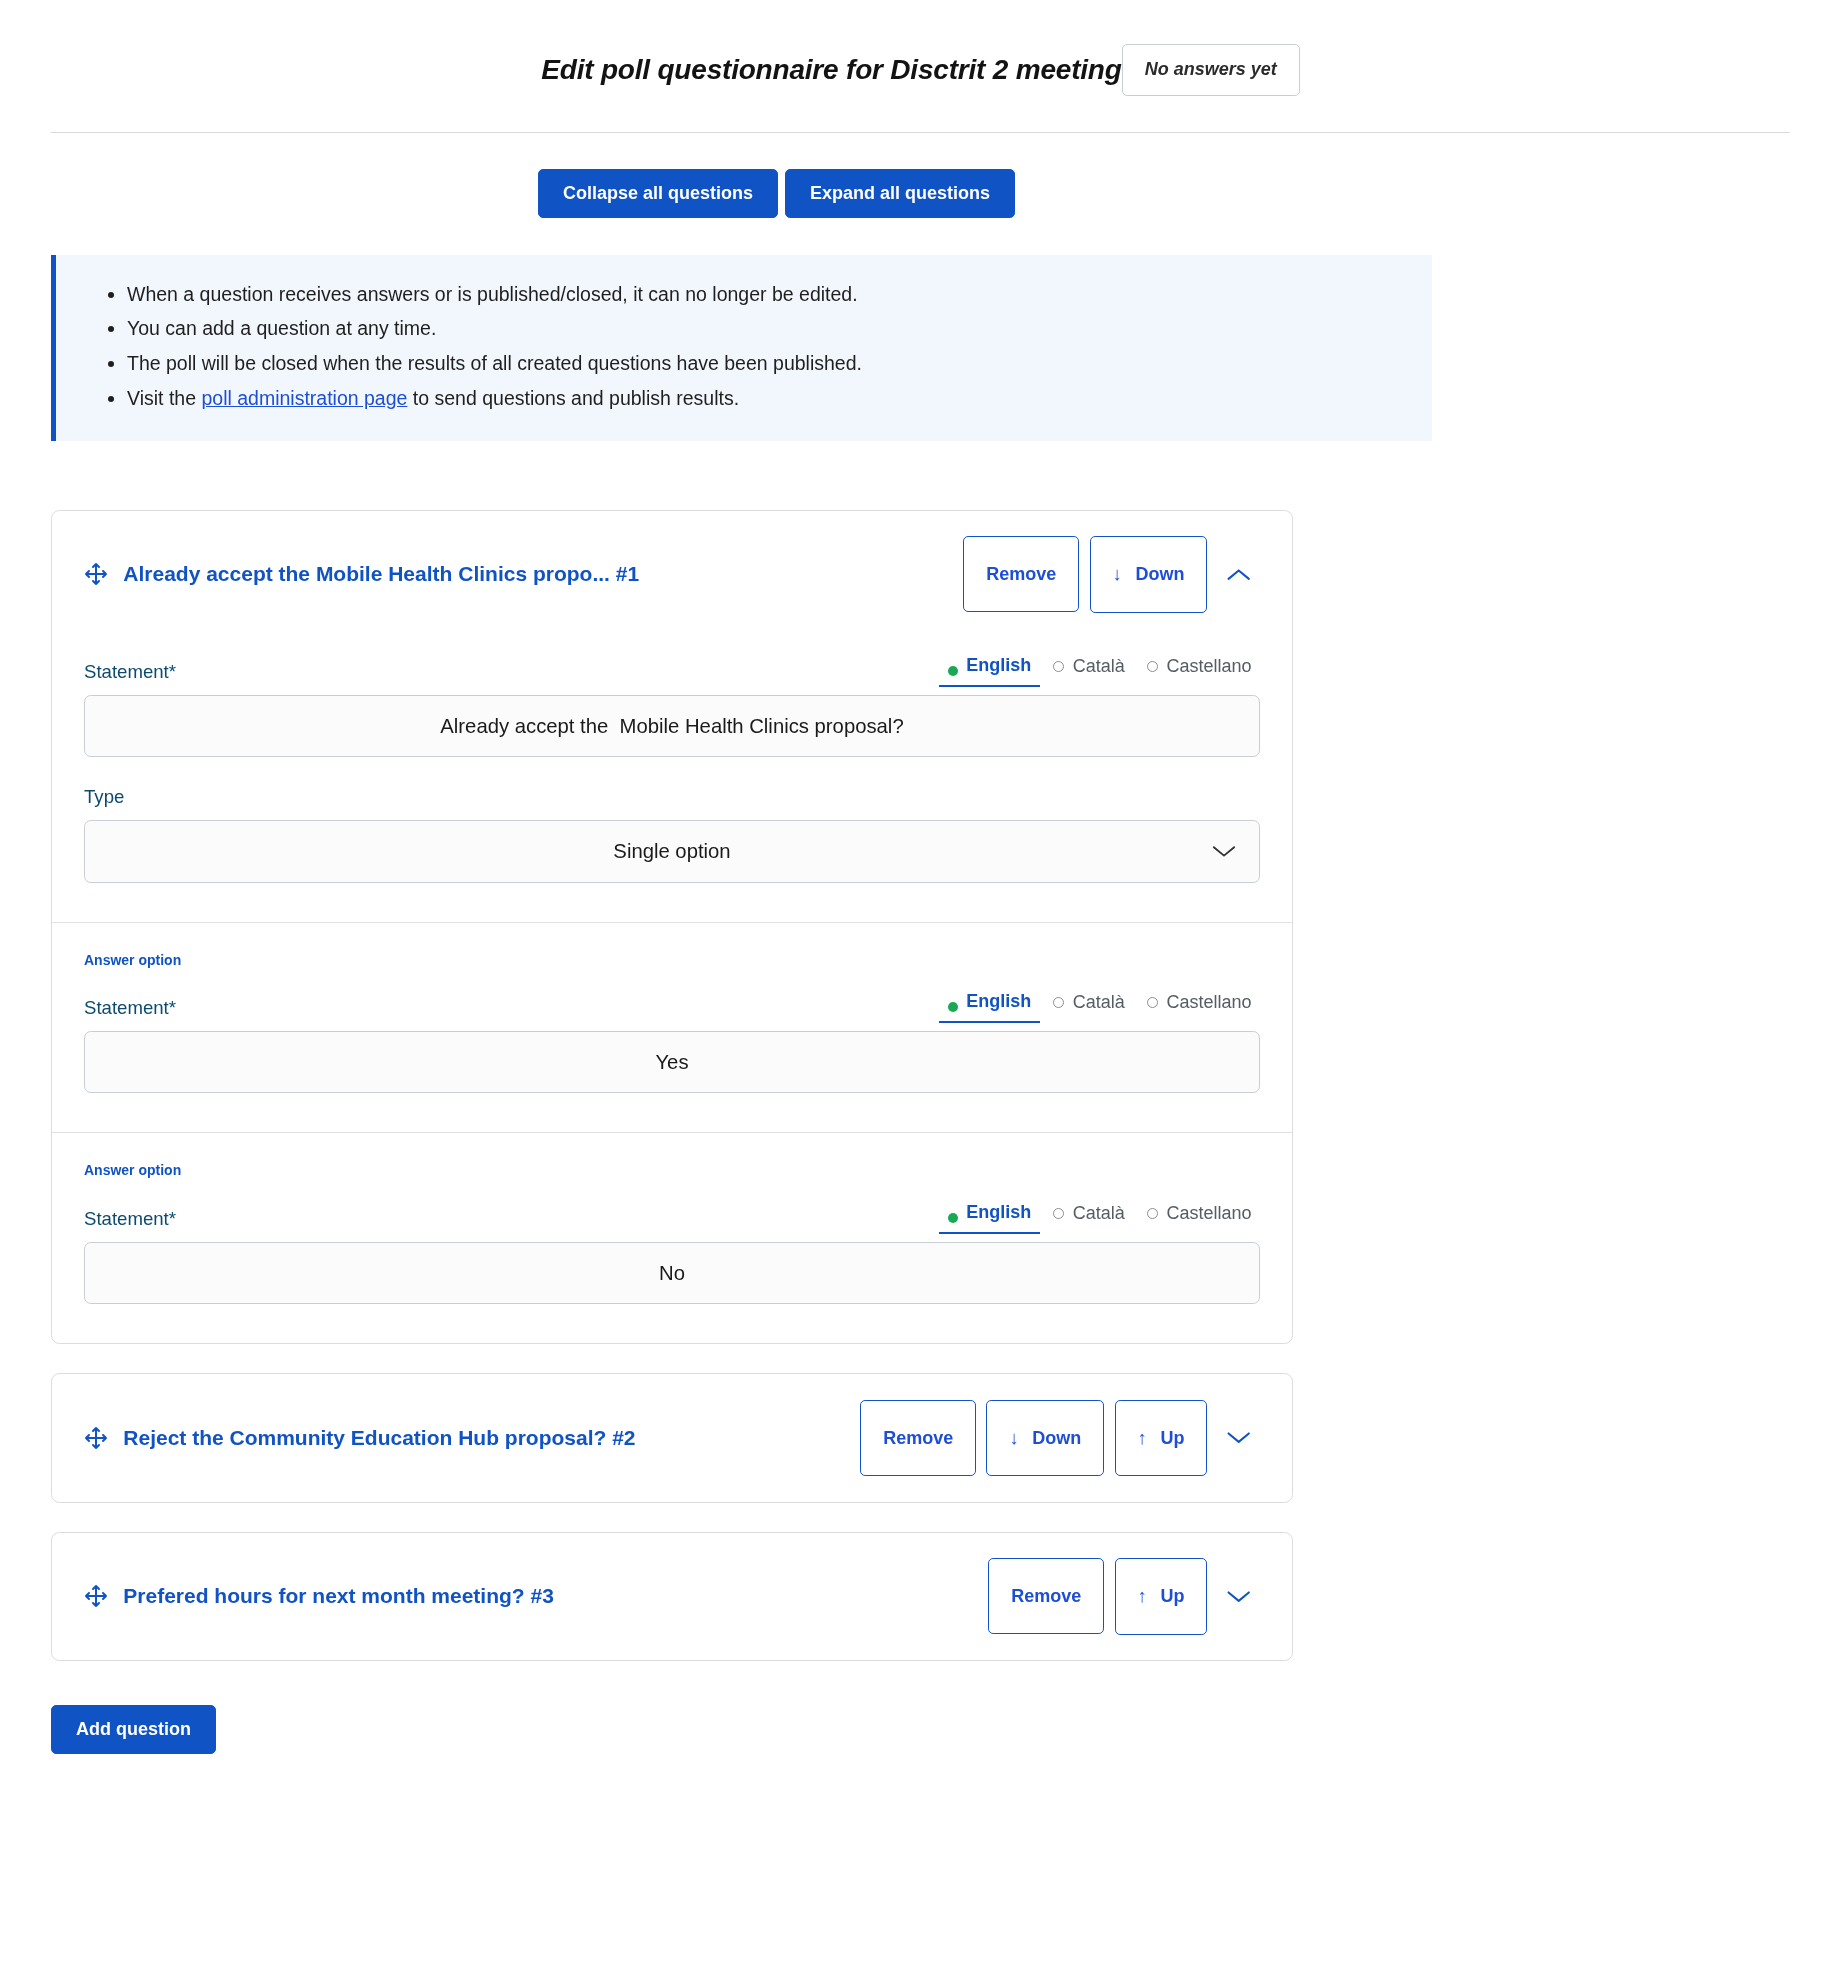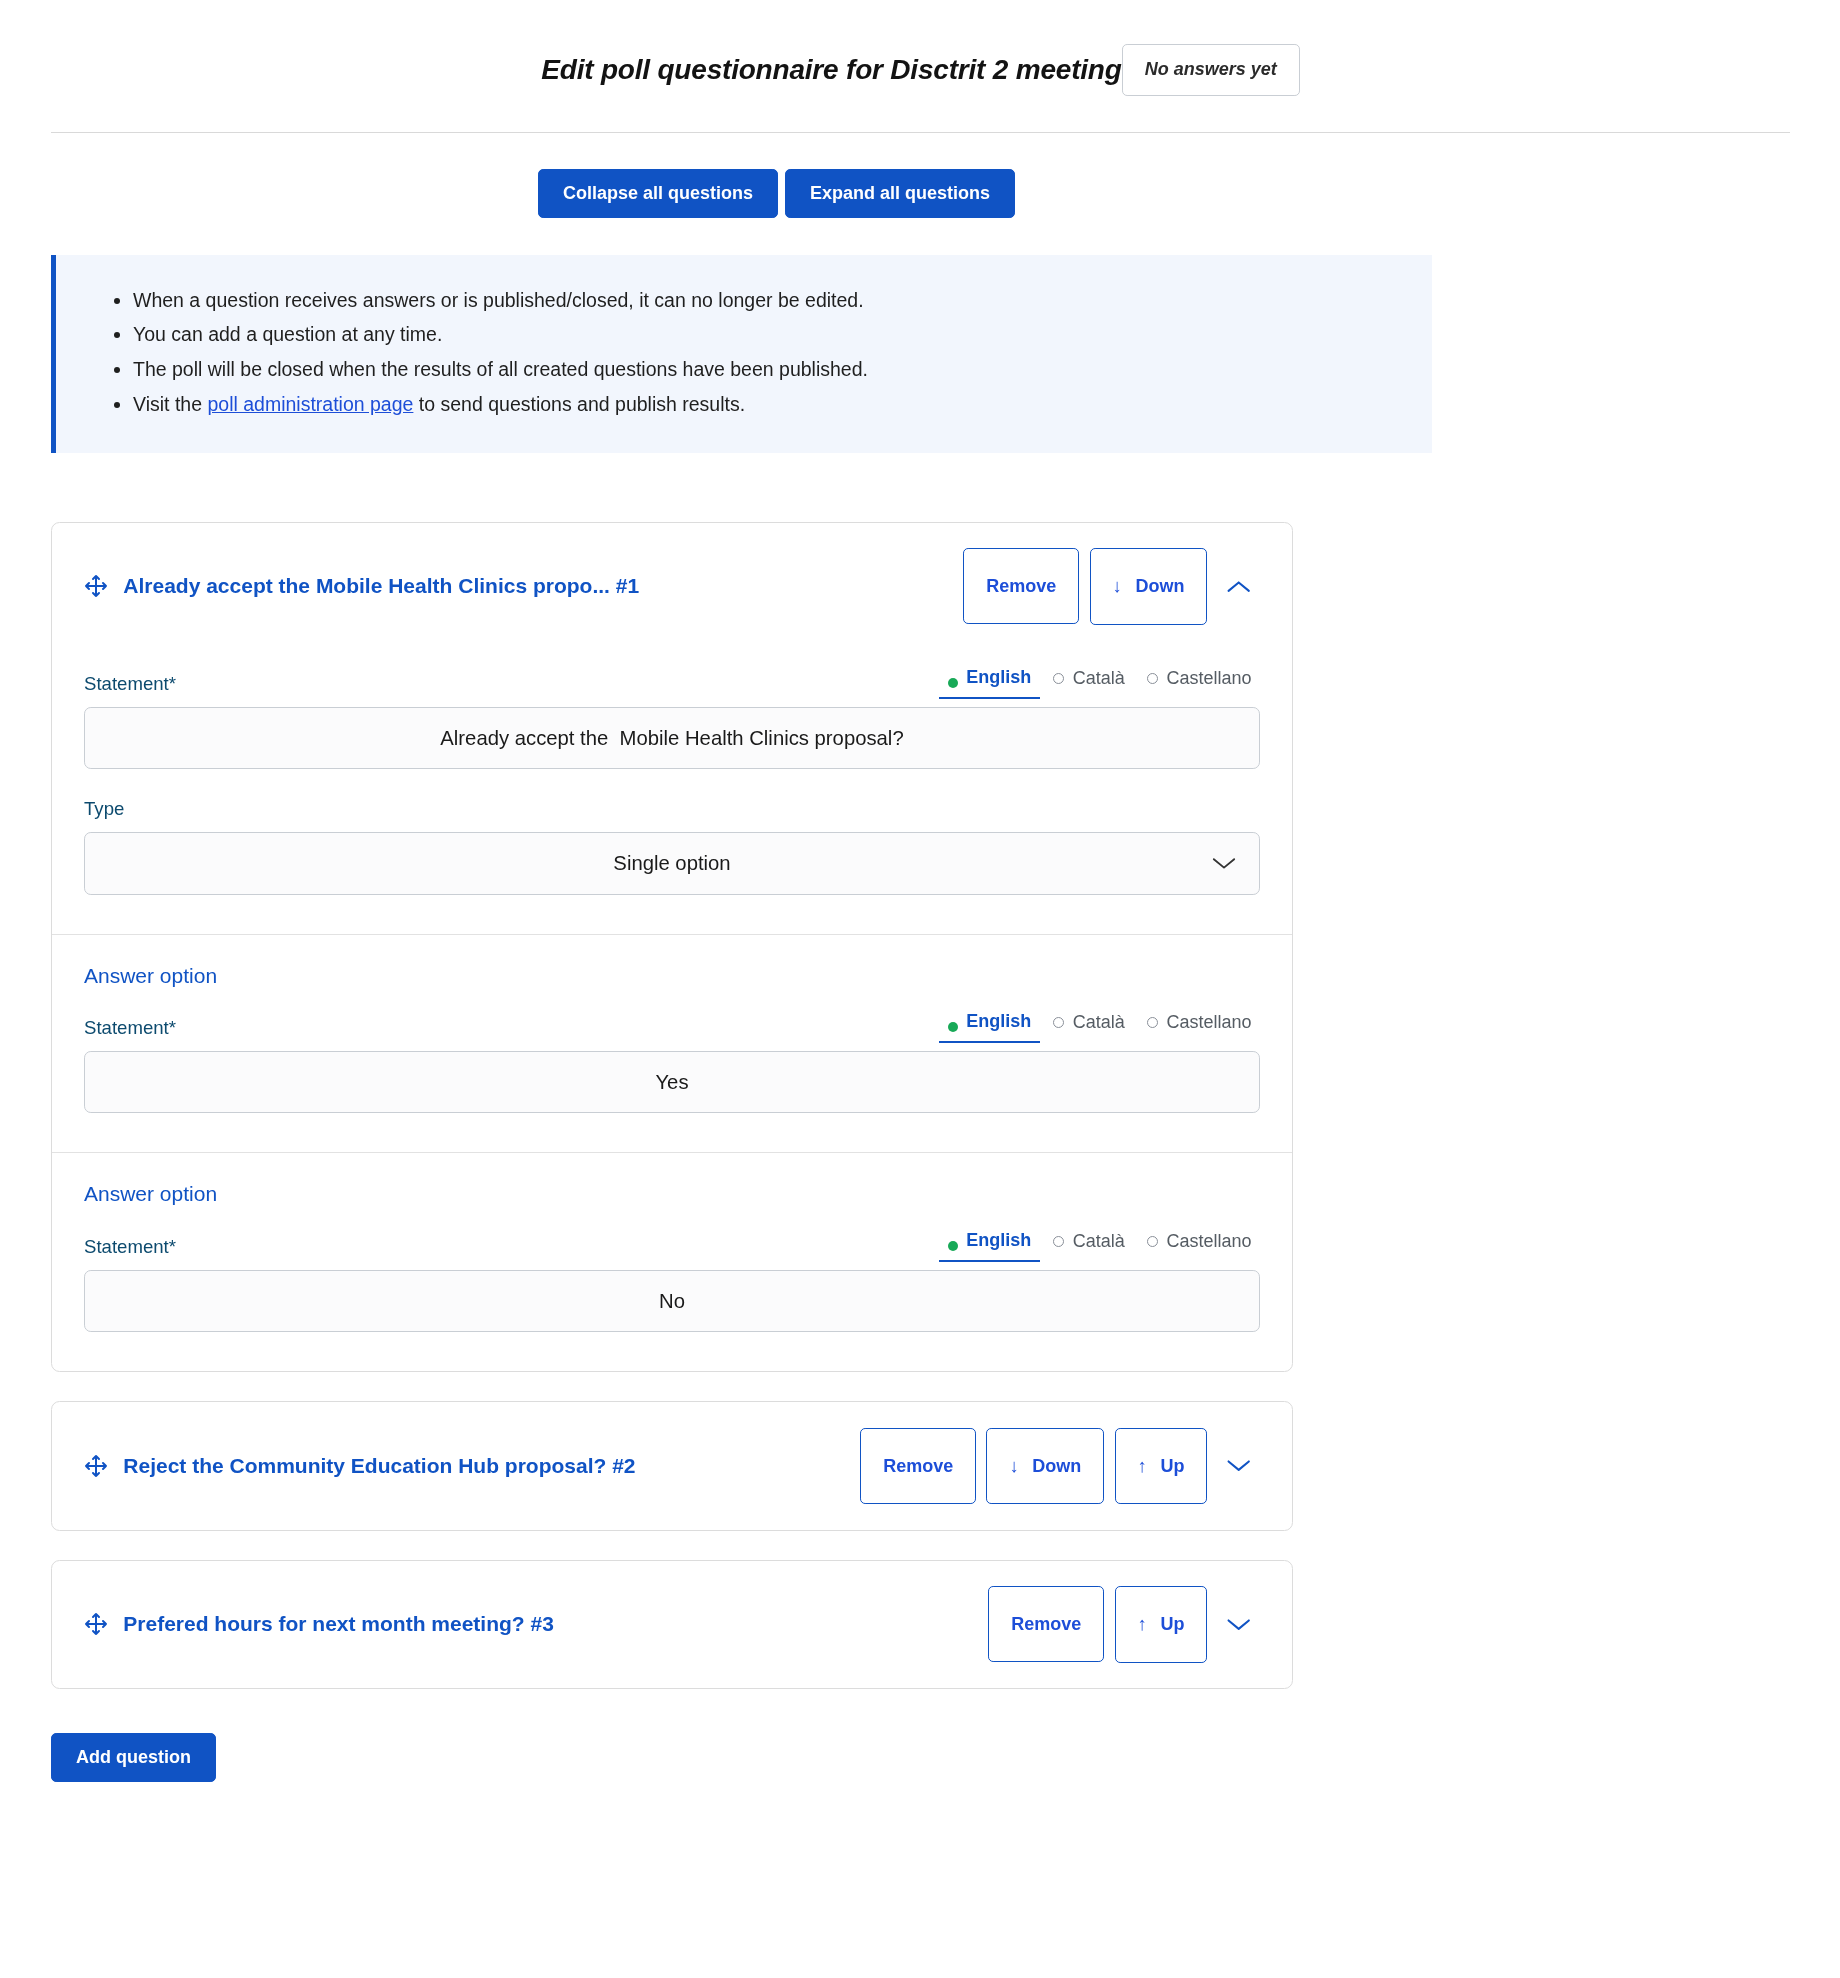--- a/index.html
+++ b/index.html
@@ -72,21 +72,21 @@
 
   
   .callout {
     margin-top: 37px;
     background: #f2f6fd;
     border-left: 5.1px solid #1053c4;
     padding: 22px 34px 25.4px 34px;
     width: 1381px;
   }
   .callout ul {
-    margin: 6px;
+    margin: 0;
     padding-left: 37px;
   }
   .callout li {
     font-size: 19.5px;
     line-height: 1.78;
     color: #1f1f1f;
   }
   .callout a {
     color: #1d4ed8;
     text-decoration: underline;
@@ -236,22 +236,22 @@
     right: 24px;
     top: 50%;
     transform: translateY(-50%);
     pointer-events: none;
     width: 24px;
     height: 14.4px;
     color: #333;
   }
   .mt34 { margin-top: 29px; }
   .answer-title {
-    font-size: 21px;
-    font-weight: normal;
+    font-size: 14px;
+    font-weight: bold;
     color: #1053c4;
     margin-bottom: 20.3px;
   }
   .add-answer-wrap {
     padding: 0 32px 36px 32px;
     border-top: 0.8px solid #e2e2e2;
     padding-top: 30.5px;
   }
   .footer-actions {
     margin-top: 44px;

